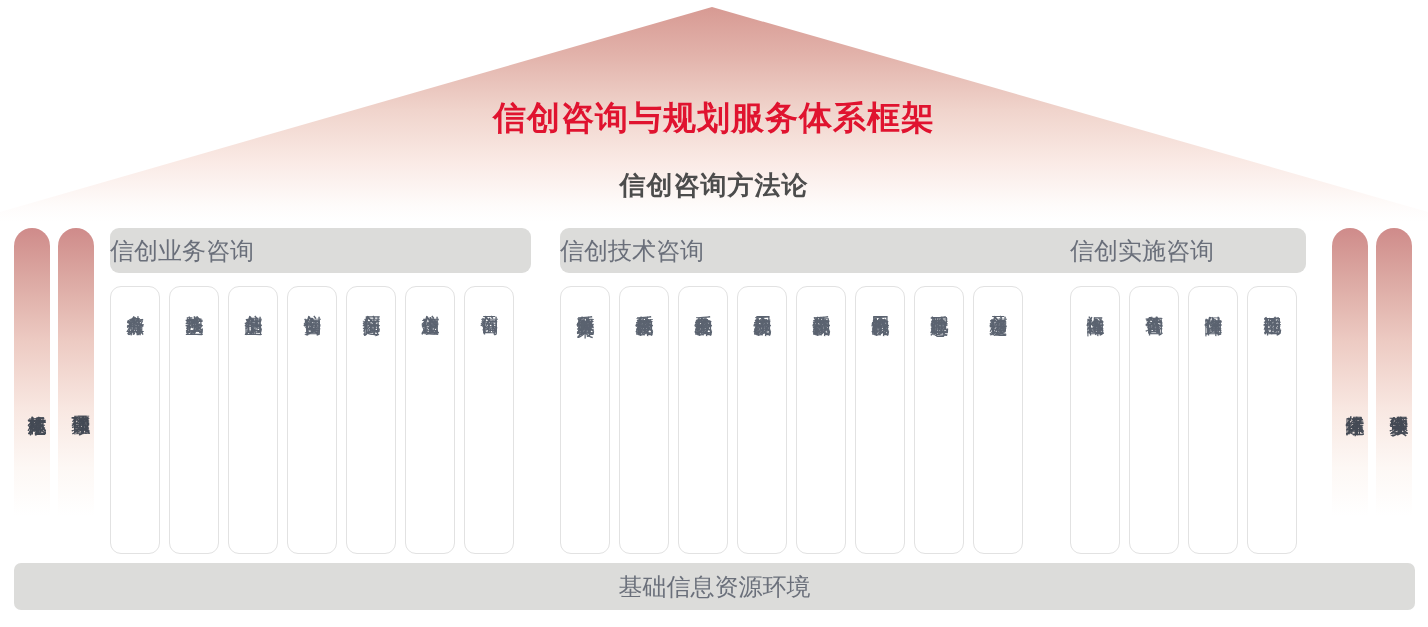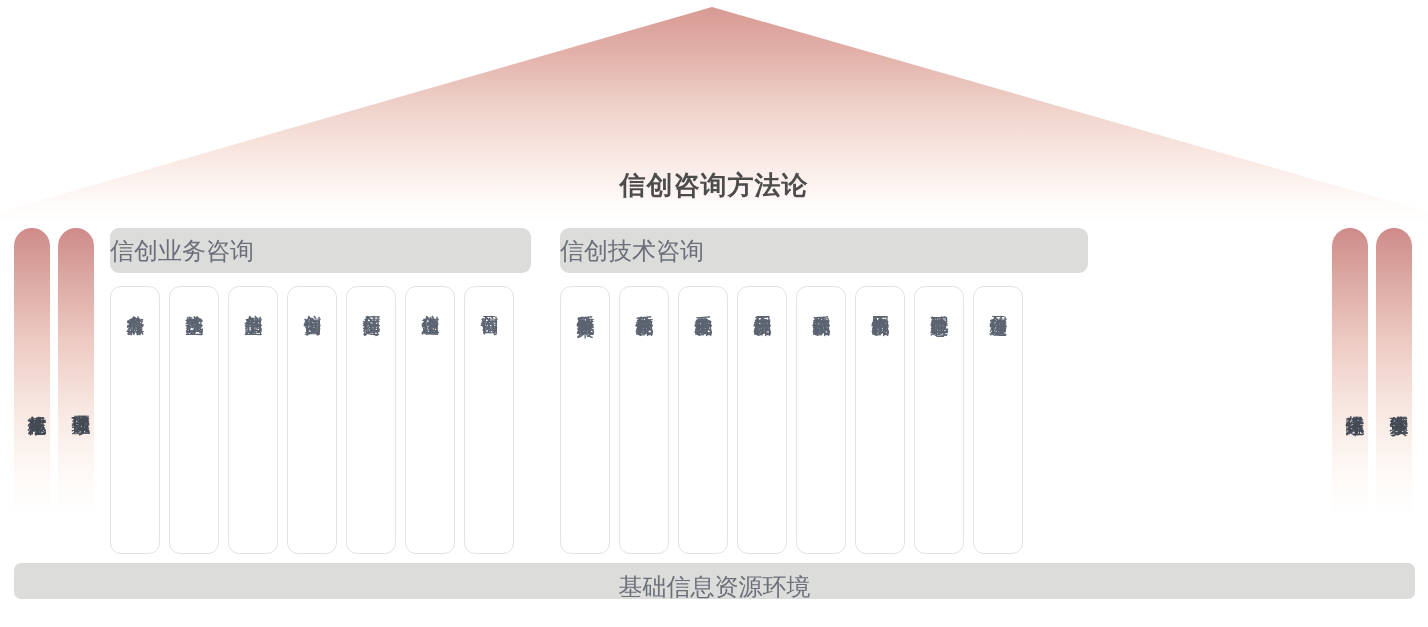--- a/index.html
+++ b/index.html
@@ -140,21 +140,21 @@
   #section-0 { left: 110px; width: 421px; }
   #section-1 { left: 560px; width: 528px; }
   #section-2 { left: 1070px; width: 236px; }
 
   
   #footer-base {
     position: absolute;
     left: 14px;
     top: 563px;
     width: 1401px;
-    height: 36px;
+    height: 47px;
     background: #dcdcda;
     border-radius: 7px;
     text-align: center;
     line-height: 48px;
     font-size: 24px;
     color: #6a6f7a;
     z-index: 3;
   }
 </style>
 </head>
@@ -171,20 +171,21 @@
           <stop offset="48%" stop-color="#f0d4cc"></stop>
           <stop offset="72%" stop-color="#faeae5"></stop>
           <stop offset="92%" stop-color="#fefbfa"></stop>
           <stop offset="100%" stop-color="#ffffff"></stop>
         </linearGradient>
       </defs>
       <polygon points="712,7 1428,212 1428,222 0,222 0,212" fill="url(#roofGrad)"></polygon>
     </svg>
   </div>
 
+  <div id="main-title">信创咨询与规划服务体系框架</div>
   <div id="sub-title">信创咨询方法论</div>
 
   <div class="pillar" id="pillar-0">
     <div class="pillar-text">标准规范体系</div>
   </div>
   <div class="pillar" id="pillar-1">
     <div class="pillar-text">项目管理体系</div>
   </div>
 
   <div class="pillar" id="pillar-2">
@@ -244,16 +245,33 @@
         </div>
       <div class="item-card">
           <div class="item-text">适配验证中心建设</div>
         </div>
       <div class="item-card">
           <div class="item-text">信创云迁移建设</div>
         </div>
     </div>
   </div>
 
+  <div class="section" id="section-2">
+    <div class="section-header">信创实施咨询</div>
+    <div class="items-row">
+      <div class="item-card">
+          <div class="item-text">运维保障咨询</div>
+        </div>
+      <div class="item-card">
+          <div class="item-text">备件管理咨询</div>
+        </div>
+      <div class="item-card">
+          <div class="item-text">交付保障咨询</div>
+        </div>
+      <div class="item-card">
+          <div class="item-text">迁移适配咨询</div>
+        </div>
+    </div>
+  </div>
 
   <div id="footer-base">基础信息资源环境</div>
 
 </div>
 
 </body></html>

